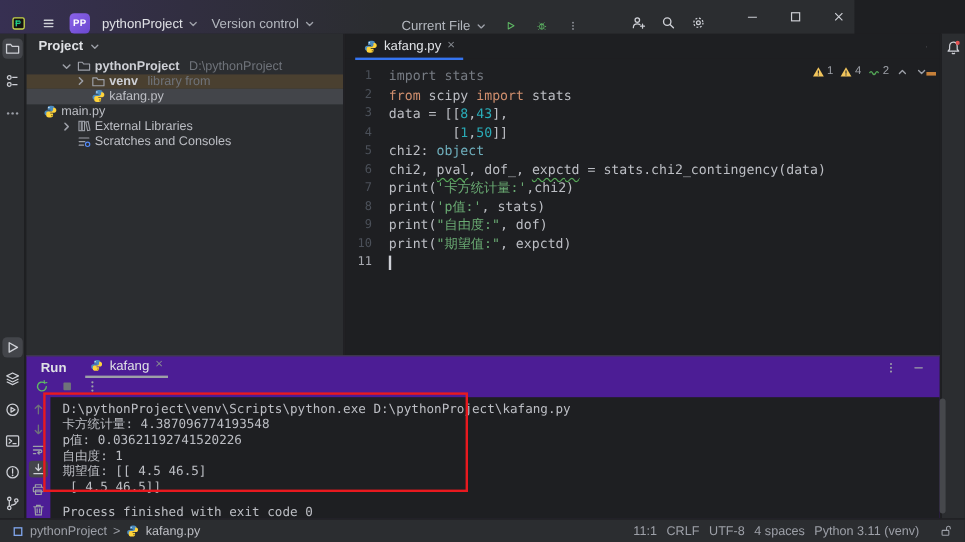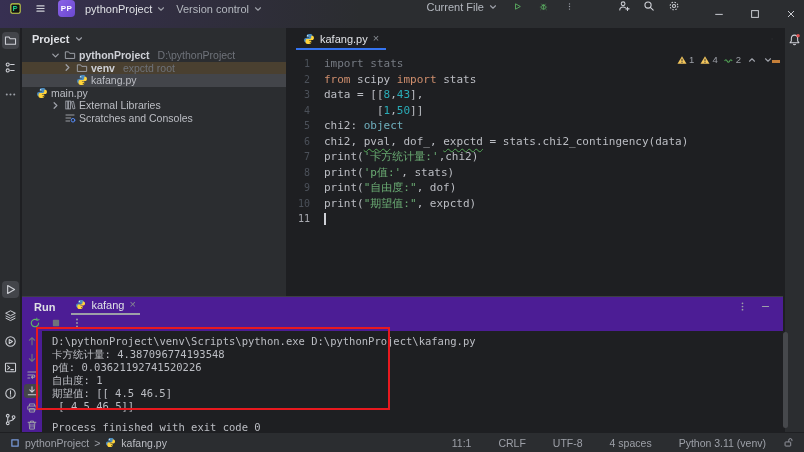--- a/index.html
+++ b/index.html
@@ -10,23 +10,23 @@
     font-family:"Liberation Sans","DejaVu Sans",sans-serif;
     font-size:11px;
   }
   .icon { display:inline-flex; align-items:center; justify-content:center; flex:none; }
   .icon svg { width:100%; height:100%; display:block; }
   .ic10{width:10px;height:10px}.ic11{width:11px;height:11px}.ic12{width:12px;height:12px}
   .ic13{width:13px;height:13px}.ic16{width:15px;height:15px}
 
   
   .titlebar {
-    position:absolute; left:0; top:0; width:804px; height:28px;
+    position:absolute; left:0; top:0; width:712px; height:28px;
     background:linear-gradient(90deg,#373052 0%, #312e40 22%, #2B2D30 45%, #2B2D30 100%);
-    display:flex; align-items:flex-start; padding:0 0 0 8px; z-index:5;
+    display:flex; align-items:flex-end; padding:0 0 0 8px; z-index:5;
   }
   .tb-group { display:flex; align-items:center; gap:10px; }
   .tb-btn { display:flex; align-items:center; gap:4px; background:none; border:0;
     color:#DFE1E5; font:inherit; cursor:default; }
   .tb-btn.dim span:first-child { color:#B4B8BF; }
   .pp-badge { width:17px; height:17px; border-radius:4px;
     background:linear-gradient(135deg,#8B63E8,#6A48CF);
     color:#fff; font-size:8px; font-weight:bold; display:flex; align-items:center;
     justify-content:center; letter-spacing:.4px; }
   .tb-run { margin-left:auto; gap:13px; padding-right:8px; }
@@ -352,21 +352,21 @@
             <svg viewBox="0 0 16 16" fill="none" stroke="#9DA0A8" stroke-width="1.8" stroke-linecap="round" stroke-linejoin="round">
               <path d="M6 4 L10 8 L6 12"></path>
             </svg>
           </span>
           <span class="icon ic12">
             <svg viewBox="0 0 16 16" fill="none" stroke="#9DA0A8" stroke-width="1.3" stroke-linejoin="round">
               <path d="M1.8 3.8 H6.2 L7.6 5.8 H14.2 V12.6 H1.8 Z"></path>
             </svg>
           </span>
           <span class="tree-label bold">venv</span>
-          <span class="tree-suffix">expctd root</span>
+          <span class="tree-suffix">library from</span>
         </div>
         <div class="tree-row selected" style="padding-left: 40px;">
           <span class="icon tree-chev"></span>
           <span class="icon ic12">
             <svg viewBox="0 0 16 16">
               <path d="M8 1.4 C5.9 1.4 5 2.4 5 3.6 V5.9 H8.1 V6.7 H3.8 C2.4 6.7 1.4 7.8 1.4 9.5 C1.4 11.2 2.4 12.3 3.8 12.3 H5 V10.4 C5 9.1 6.1 8 7.4 8 H10.6 C11.7 8 12.6 7.1 12.6 6 V3.6 C12.6 2.3 11.3 1.4 9.8 1.4 Z" fill="#4B8BBE"></path>
               <circle cx="6.3" cy="3.5" r=".8" fill="#E8F1F8"></circle>
               <path d="M8 14.6 C10.1 14.6 11 13.6 11 12.4 V10.1 H7.9 V9.3 H12.2 C13.6 9.3 14.6 8.2 14.6 6.5 C14.6 4.8 13.6 3.7 12.2 3.7 H11 V5.6 C11 6.9 9.9 8 8.6 8 H5.4 C4.3 8 3.4 8.9 3.4 10 V12.4 C3.4 13.7 4.7 14.6 6.2 14.6 Z" fill="#FFD43B"></path>
               <circle cx="9.7" cy="12.5" r=".8" fill="#5A4A10"></circle>
             </svg>
@@ -619,21 +619,21 @@
           <svg viewBox="0 0 16 16">
             <path d="M8 1.4 C5.9 1.4 5 2.4 5 3.6 V5.9 H8.1 V6.7 H3.8 C2.4 6.7 1.4 7.8 1.4 9.5 C1.4 11.2 2.4 12.3 3.8 12.3 H5 V10.4 C5 9.1 6.1 8 7.4 8 H10.6 C11.7 8 12.6 7.1 12.6 6 V3.6 C12.6 2.3 11.3 1.4 9.8 1.4 Z" fill="#4B8BBE"></path>
             <circle cx="6.3" cy="3.5" r=".8" fill="#E8F1F8"></circle>
             <path d="M8 14.6 C10.1 14.6 11 13.6 11 12.4 V10.1 H7.9 V9.3 H12.2 C13.6 9.3 14.6 8.2 14.6 6.5 C14.6 4.8 13.6 3.7 12.2 3.7 H11 V5.6 C11 6.9 9.9 8 8.6 8 H5.4 C4.3 8 3.4 8.9 3.4 10 V12.4 C3.4 13.7 4.7 14.6 6.2 14.6 Z" fill="#FFD43B"></path>
             <circle cx="9.7" cy="12.5" r=".8" fill="#5A4A10"></circle>
           </svg>
         </span>
       <span class="file">kafang.py</span>
     </div>
     <div class="status-right">
-      <span id="status-items" style="display:flex;gap:27px">
+      <span id="status-items" style="display:flex;gap:8px">
           <span>11:1</span>
           <span>CRLF</span>
           <span>UTF-8</span>
           <span>4 spaces</span>
           <span>Python 3.11 (venv)</span>
         </span>
       <span class="icon ic11">
           <svg viewBox="0 0 16 16" fill="none" stroke="#9DA0A8" stroke-width="1.3">
             <rect x="3" y="7.2" width="8.2" height="6" rx="1"></rect>
             <path d="M8.4 7 V4.6 A2.3 2.3 0 0 1 13 4.6 V6"></path>

